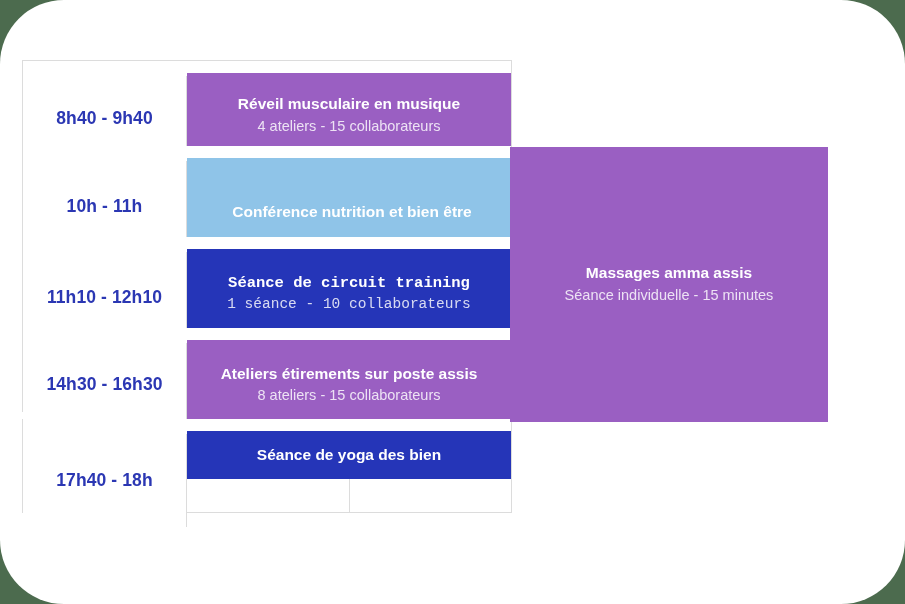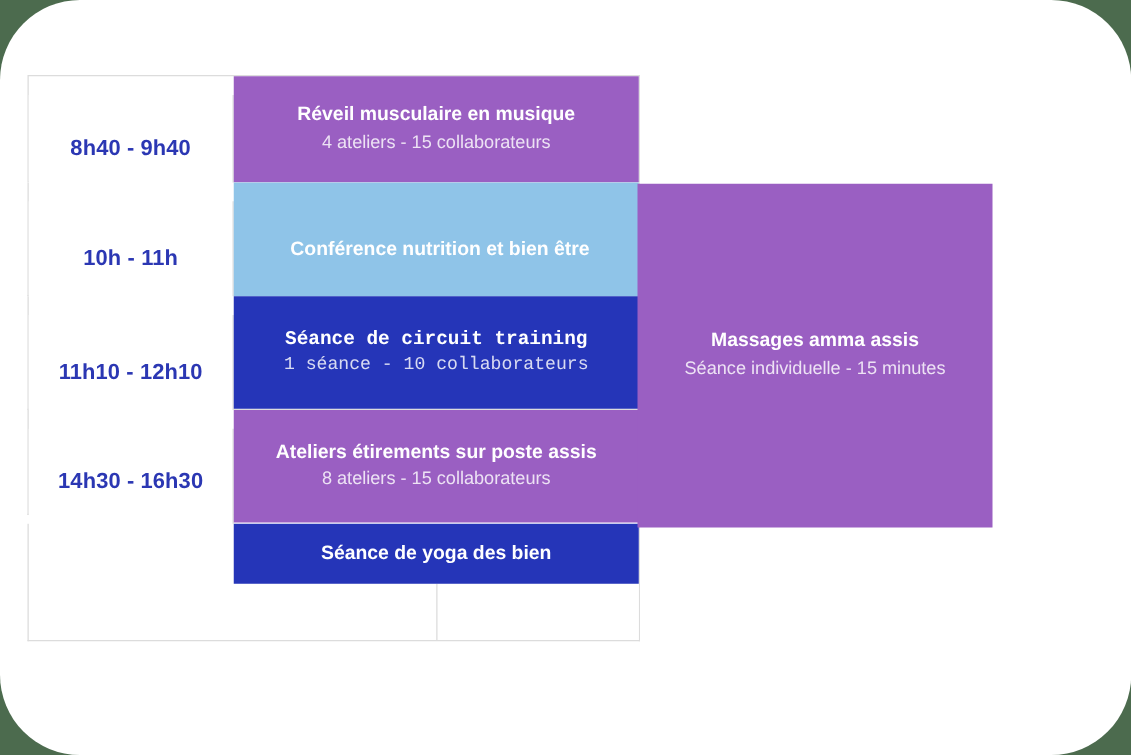--- a/index.html
+++ b/index.html
@@ -88,20 +88,21 @@
     left: 0;
     right: 0;
     display: flex;
     flex-direction: column;
     align-items: center;
     justify-content: center;
     text-align: center;
     color: #ffffff;
     box-sizing: border-box;
     padding: 2px 10px;
+    margin-top: 12px;
   }
 
   .event-title {
     font-weight: bold;
     font-size: 15.5px;
     line-height: 1.35;
     color: #ffffff;
   }
   .event-sub {
     font-size: 14.5px;
@@ -125,21 +126,21 @@
   }
   .empty-split > div + div {
     border-left: 1px solid #dcdcdc;
   }
 
   
   #side-panel {
     position: absolute;
     left: 510px;
     top: 147px;
-    width: 284px;
+    width: 318px;
     height: 275px;
     background: #9a5fc2;
     display: flex;
     flex-direction: column;
     align-items: center;
     justify-content: center;
     text-align: center;
     box-sizing: border-box;
     padding: 0 14px;
   }
@@ -187,20 +188,21 @@
       <div class="time-cell">14h30 - 16h30</div>
       <div class="event-area">
         <div class="event-block" style="top:0px; height:90px; background:#9a5fc2;">
           <div class="event-title">Ateliers étirements sur poste assis</div>
           <div class="event-sub">8 ateliers - 15 collaborateurs</div>
         </div>
       </div>
     </div>
 
     <div class="row" style="top:359px; height:94px;">
+      <div class="time-cell">17h40 - 18h</div>
       <div class="event-area">
         <div class="empty-split" style="top:48px; height:45px;">
           <div></div>
           <div></div>
         </div>
         <div class="event-block" style="top:0px; height:48px; background:#2535b8;">
           <div class="event-title">Séance de yoga des bien</div>
         </div>
       </div>
     </div>

